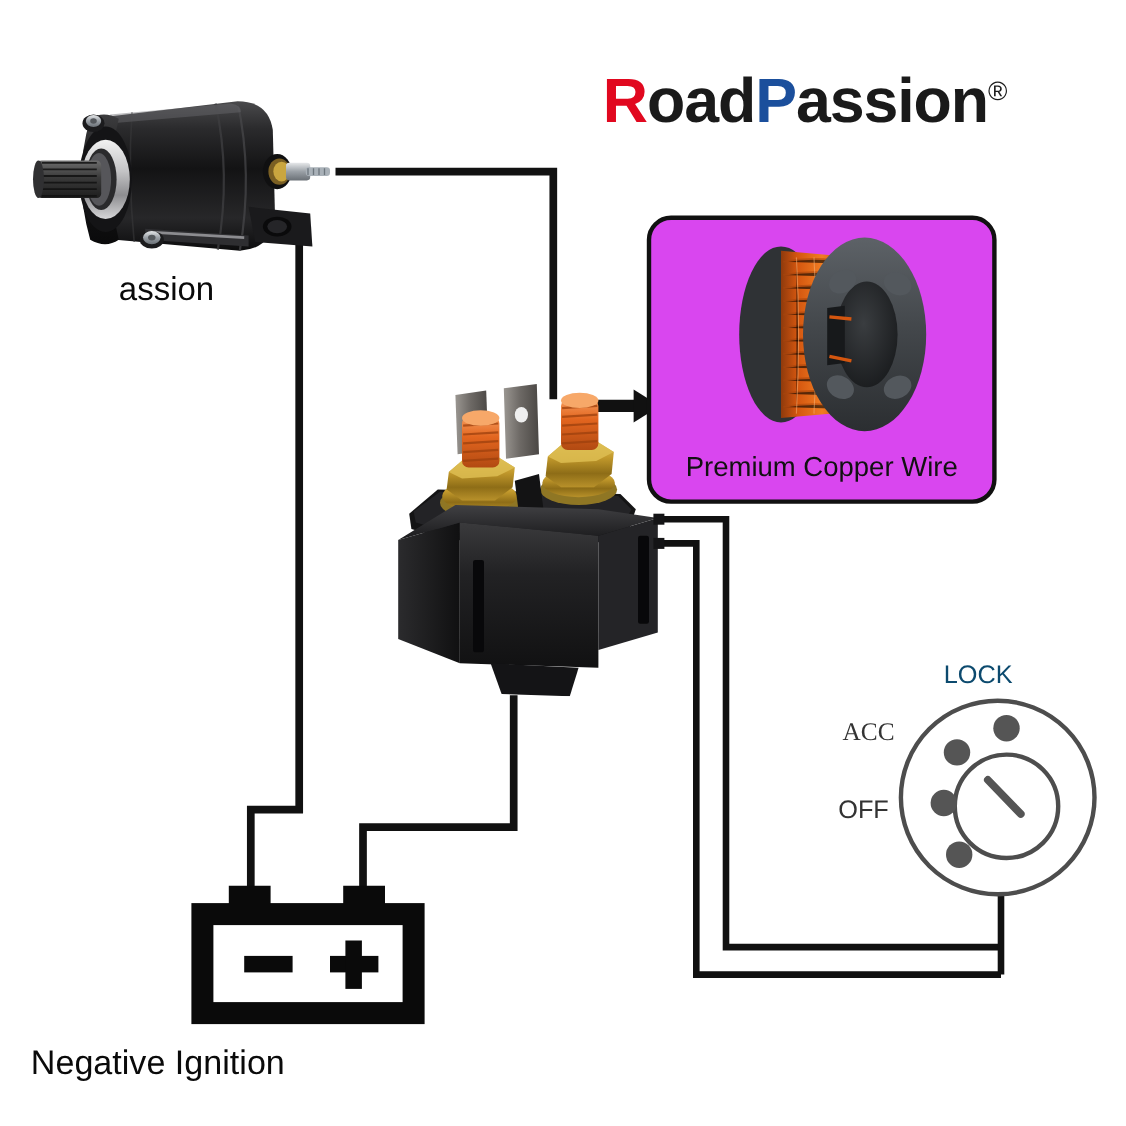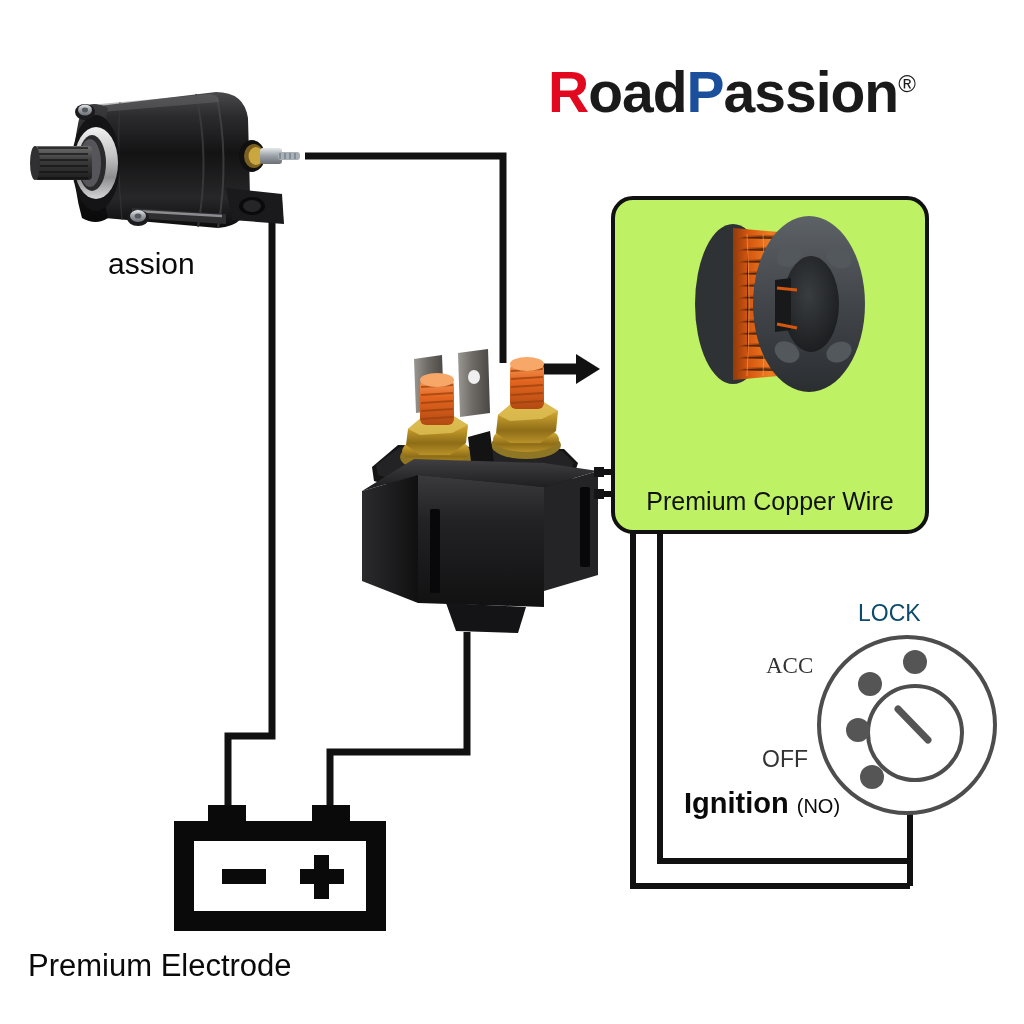--- a/index.html
+++ b/index.html
@@ -53,41 +53,41 @@
     white-space: nowrap;
     font-family: "Liberation Sans", sans-serif;
   }
   .lbl-motor   { left: 108px; top: 247px; font-size: 30px; }
   .lbl-neg     { left: 28px;  top: 948px; font-size: 31px; }
   .lbl-pos     { left: 338px; top: 948px; font-size: 31px; }
   .lbl-ign     { left: 684px; top: 787px; font-size: 29px; font-weight: 600;}
   .lbl-ign .no { font-size: 20px; font-weight: normal; }
   .lbl-lock    { left: 858px; top: 600px; font-size: 23px; color:#0c4a6e; }
   .lbl-acc     { left: 766px; top: 653px; font-size: 23px; color:#333;font-family:Liberation Serif, serif; }
-  .lbl-off     { left: 762px; top: 723px; font-size: 23px; color:#333;margin-top:23px; }
+  .lbl-off     { left: 762px; top: 723px; font-size: 23px; color:#333; }
 
   
   .motor-wrap { position: absolute; left: 20px; top: 78px; width: 280px; height: 168px; }
 
   
   .relay-wrap { position: absolute; left: 358px; top: 345px; width: 252px; height: 288px; }
 
   
   .battery-wrap { position: absolute; left: 170px; top: 805px; width: 220px; height: 128px; }
 
   
   .callout {
     position: absolute;
-    left: 611px;
+    left: 588px;
     top: 196px;
     width: 318px;
-    height: 338px;
+    height: 262px;
     border: 4px solid #111;
     border-radius: 22px;
-    background: #bef264;
+    background: #d946ef;
     box-sizing: border-box;
   }
   .callout-label {
     position: absolute;
     left: 0; right: 0;
     bottom: 14px;
     text-align: center;
     font-size: 25px;
     color: #111;
     font-family: "Liberation Sans", sans-serif;
@@ -423,35 +423,34 @@
         <circle cx="58" cy="54" r="12"></circle>
         <circle cx="46" cy="100" r="12"></circle>
         <circle cx="60" cy="147" r="12"></circle>
       </g>
       <line x1="86" y1="79" x2="116" y2="110" stroke="#555555" stroke-width="7" stroke-linecap="round"></line>
     </svg>
   </div>
   <div class="lbl lbl-lock">LOCK</div>
   <div class="lbl lbl-acc">ACC</div>
   <div class="lbl lbl-off">OFF</div>
-  <div class="lbl lbl-ign"><span>Ignition</span> <span class="no">(NO)</span></div>
 
   <div class="battery-wrap">
     <svg viewBox="0 0 220 128" width="220" height="128" xmlns="http://www.w3.org/2000/svg">
 
       <rect x="38" y="0" width="38" height="20" fill="#0a0a0a"></rect>
       <rect x="142" y="0" width="38" height="20" fill="#0a0a0a"></rect>
 
       <rect x="4" y="16" width="212" height="110" fill="#0a0a0a"></rect>
       <rect x="24" y="36" width="172" height="70" fill="#ffffff"></rect>
 
       <rect x="52" y="64" width="44" height="15" fill="#0a0a0a"></rect>
 
       <g>
         <rect x="130" y="64" width="44" height="15" fill="#0a0a0a"></rect>
         <rect x="144" y="50" width="15" height="44" fill="#0a0a0a"></rect>
       </g>
     </svg>
   </div>
 
-  <div class="lbl lbl-neg">Premium Electrode</div>
+  <div class="lbl lbl-neg">Negative Ignition</div>
 
 </div>
 
 </body></html>

